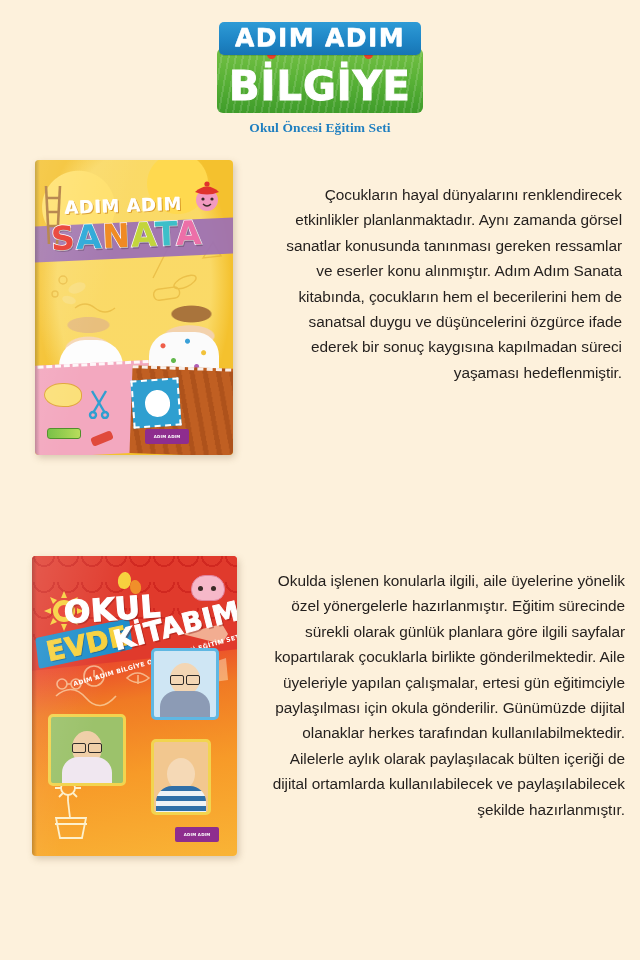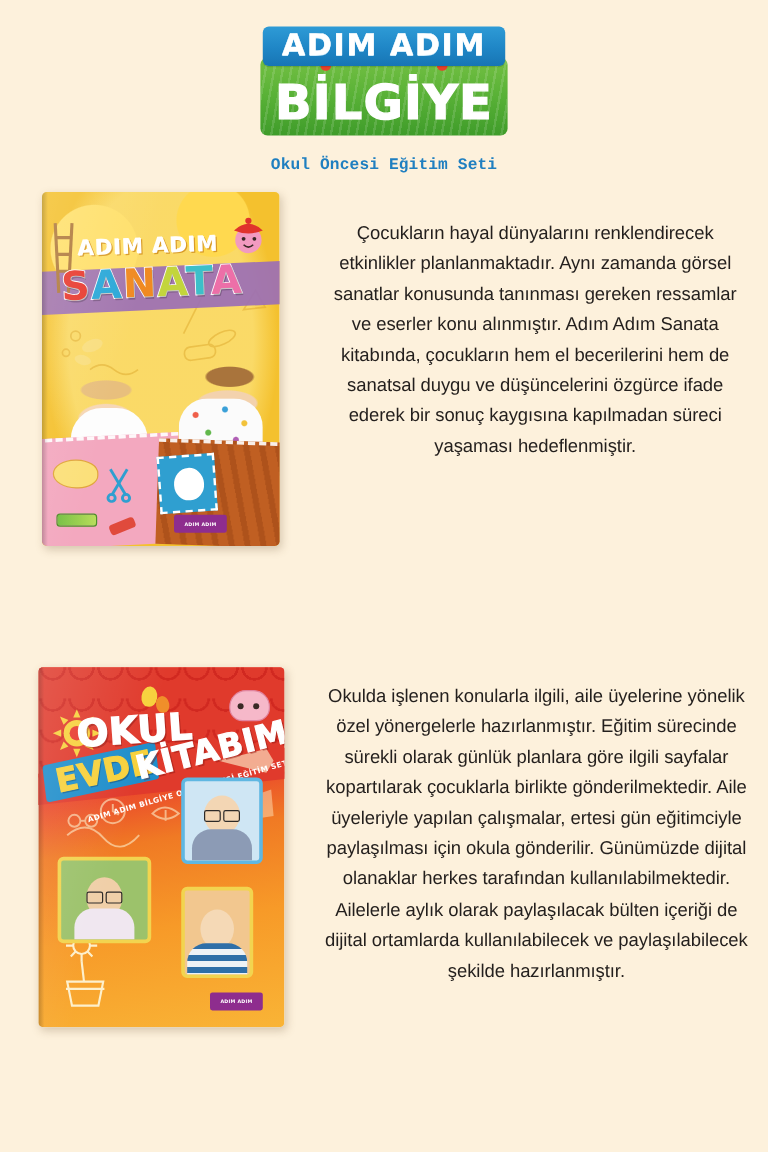--- a/index.html
+++ b/index.html
@@ -94,22 +94,22 @@
     position: absolute;
     width: 9px; height: 9px;
     border-radius: 50%;
     background: #e8402a;
     z-index: 4;
   }
   .dot-i.d1 { left: 50px;  top: 2px; }
   .dot-i.d2 { left: 147px; top: 2px; }
 
   .logo-sub {
-    margin-top: 18px;
-    font-family: Liberation Mono, monospace;
+    margin-top: 7px;
+    font-family: Liberation Serif, serif;
     font-weight: bold;
     font-size: 13.5px;
     color: #1f7fc0;
     letter-spacing: 0.1px;
     white-space: nowrap;
   }
 
   
   .row {
     position: absolute;
@@ -451,21 +451,21 @@
   }
 
   
   .copy {
     margin-left: 0;
     color: #231f1d;
     font-size: 15.4px;
     line-height: 25.4px;
     letter-spacing: -0.05px;
     font-family: "Liberation Sans", sans-serif;
-    text-align: center;
+    text-align: right;
     word-spacing: 0px;
   }
   #row-1 .copy { width: 352px; margin-left: 37px; padding-top: 22px; }
   #row-2 .copy { width: 356px; margin-left: 32px; padding-top: 12px; }
 </style>
 </head>
 <body>
 
 <header class="header">
   <div class="logo-wrap">

